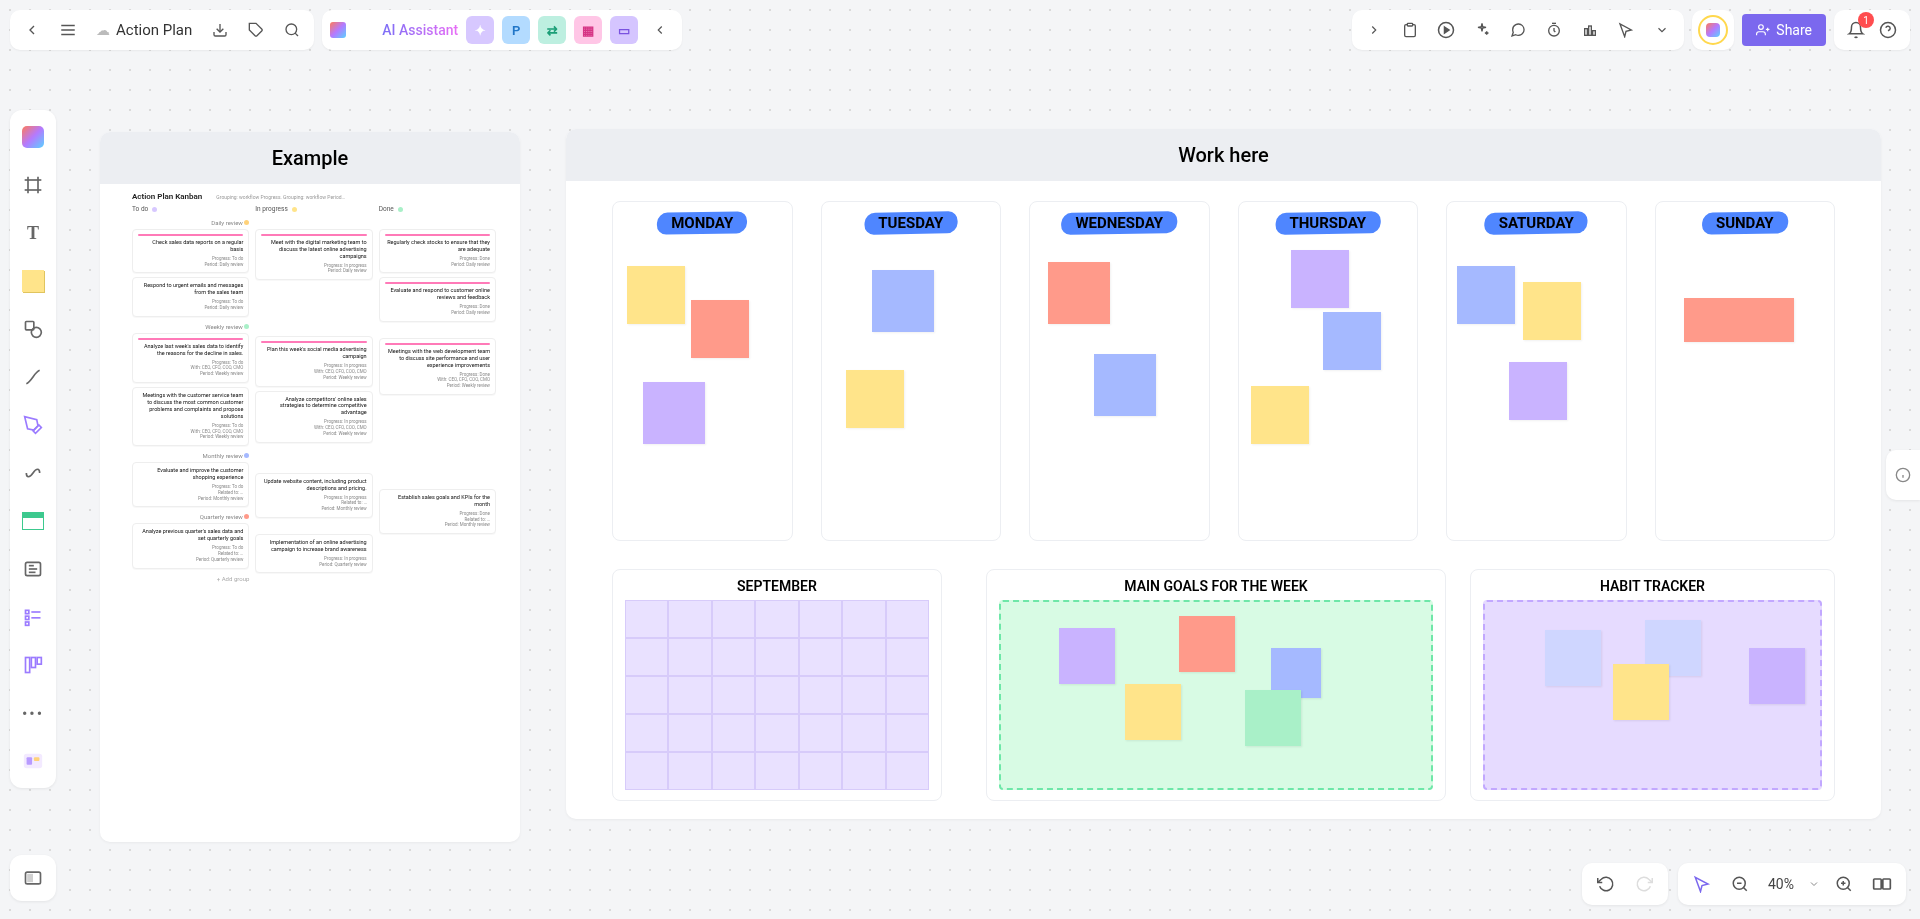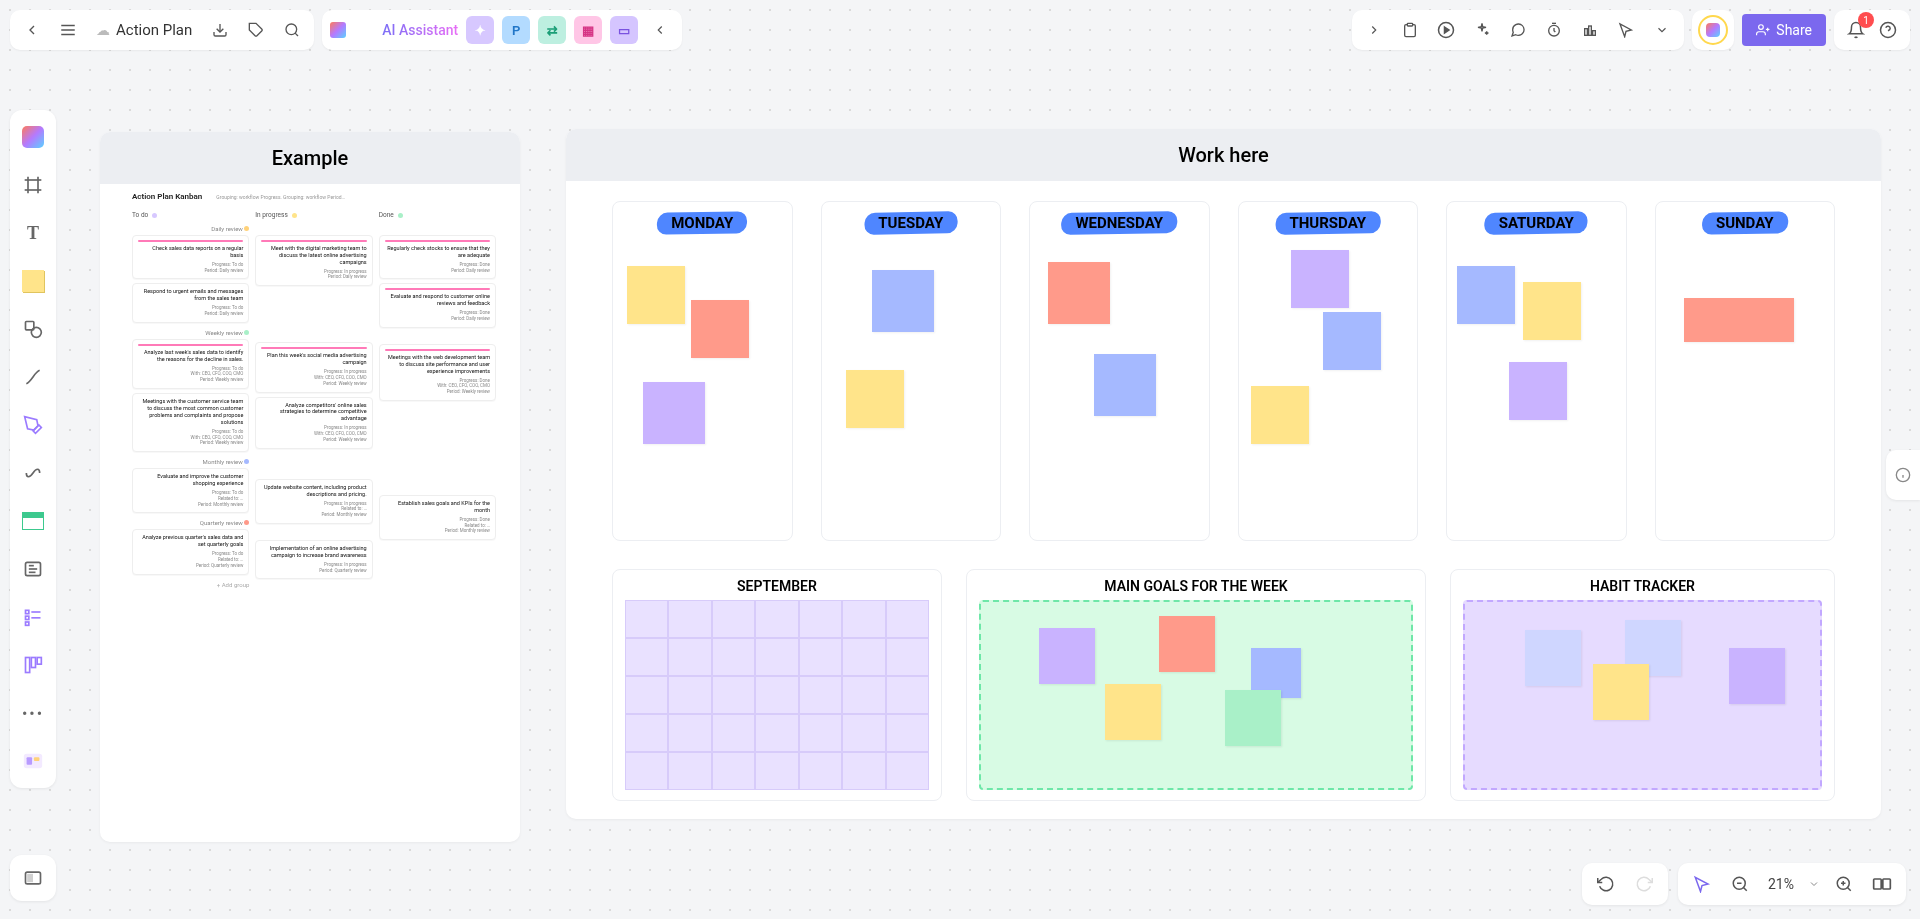--- a/index.html
+++ b/index.html
@@ -52,21 +52,21 @@
   .cursor-active{ color:#7b68ee;}
 
   
   .canvas { position:absolute; inset:0; }
   .frame { position:absolute; background:#fff; border-radius:10px; box-shadow:0 1px 3px rgba(0,0,0,.05);}
   .frame-header{ background:#eceef2; border-radius:10px 10px 0 0; text-align:center; font-size:20px; font-weight:500; padding:14px 0;}
   
   
   .frame-example{ top:132px; left:100px; width:420px; height:710px;}
   .kanban { position:absolute; top:60px; left:32px; right:24px; bottom:20px; font-size:6px; color:#222; overflow:hidden;}
-  .kb-title{ font-size:8px; font-weight:600; display:flex; align-items:center; gap:14px; margin-bottom:6px;}
+  .kb-title{ font-size:8px; font-weight:600; display:flex; align-items:center; gap:14px; }
   .kb-cols{ display:flex; gap:6px;}
   .kb-col{ flex:1;text-align:right;}
   .kb-col-h{ font-size:6.5px; color:#555; margin:4px 0 4px; display:flex; align-items:center; gap:4px;}
   .kb-dot{width:5px;height:5px;border-radius:50%;display:inline-block;}
   .kb-group{ font-size:6px; color:#888; margin:6px 0 3px;}
   .kb-card{ background:#fff; border:1px solid #eee; border-radius:4px; padding:4px 5px 5px; margin-bottom:4px; box-shadow:0 1px 1px rgba(0,0,0,.03);}
   .kb-card .bar{ height:2px; border-radius:1px; margin-bottom:3px;}
   .kb-card .t{ font-size:5.5px; line-height:1.25; color:#111; margin-bottom:3px;}
   .kb-meta{ font-size:4.5px; color:#888; line-height:1.3;}
   .kb-meta span{display:block;}
@@ -584,21 +584,21 @@
             <div></div>
           <div></div>
             <div></div>
             <div></div>
             <div></div>
             <div></div>
             <div></div>
             <div></div>
         </div>
       </div>
-      <div class="lower-box" style="flex:0 0 460px;">
+      <div class="lower-box" style="flex:0 0 460px;margin-left:20px;">
         <div class="lower-title">MAIN GOALS FOR THE WEEK</div>
         <div class="goals-area">
           <div class="msticky c-pur" style="top:26px;left:58px;"></div>
           <div class="msticky c-red" style="top:14px;left:178px;"></div>
           <div class="msticky c-blue" style="top:46px;left:270px;width:50px;height:50px;"></div>
           <div class="msticky c-yel" style="top:82px;left:124px;"></div>
           <div class="msticky c-grn" style="top:88px;left:244px;"></div>
         </div>
       </div>
       <div class="lower-box">
@@ -635,21 +635,21 @@
           <path d="M3 3l7 19 2-8 8-2z"></path>
         </svg>
       </div>
     <div class="icon-btn">
         <svg width="18" height="18" viewBox="0 0 24 24" fill="none" stroke="currentColor" stroke-width="2">
           <circle cx="11" cy="11" r="8"></circle>
           <line x1="21" y1="21" x2="16.65" y2="16.65"></line>
           <line x1="8" y1="11" x2="14" y2="11"></line>
         </svg>
       </div>
-    <span class="zoom-val">21%</span>
+    <span class="zoom-val">40%</span>
     <svg width="12" height="12" viewBox="0 0 24 24" fill="none" stroke="#888" stroke-width="2">
         <polyline points="6 9 12 15 18 9"></polyline>
       </svg>
     <div class="icon-btn">
         <svg width="18" height="18" viewBox="0 0 24 24" fill="none" stroke="currentColor" stroke-width="2">
           <circle cx="11" cy="11" r="8"></circle>
           <line x1="21" y1="21" x2="16.65" y2="16.65"></line>
           <line x1="11" y1="8" x2="11" y2="14"></line>
           <line x1="8" y1="11" x2="14" y2="11"></line>
         </svg>

